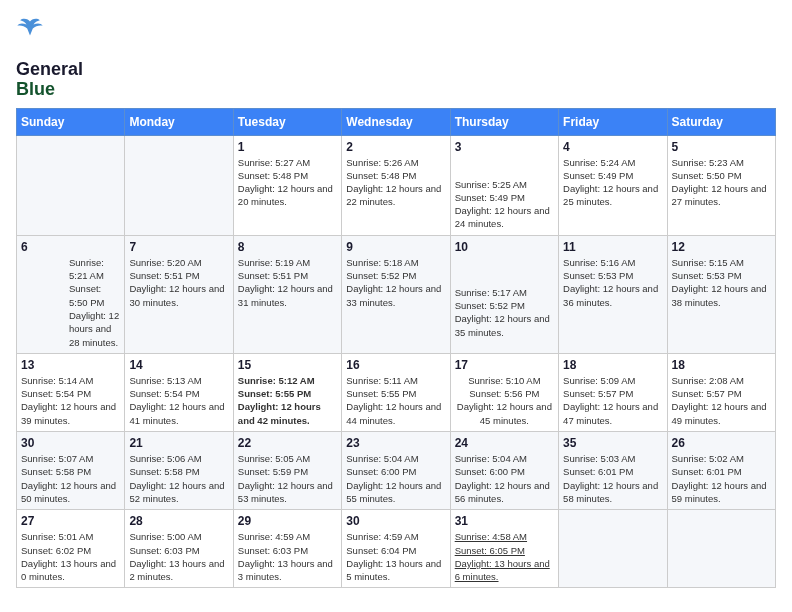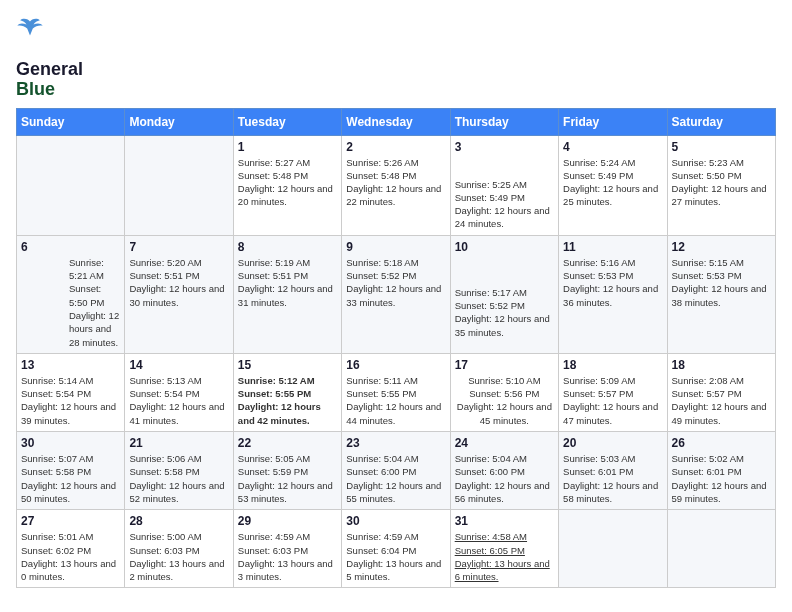--- a/index.html
+++ b/index.html
@@ -269,21 +269,21 @@
 Sunset: 6:00 PM
 Daylight: 12 hours and 55 minutes.</div>
         </td>
         <td>
           <div class="day-number">24</div>
           <div class="day-info" style="white-space: pre-line;">Sunrise: 5:04 AM
 Sunset: 6:00 PM
 Daylight: 12 hours and 56 minutes.</div>
         </td>
         <td>
-          <div class="day-number">20</div>
+          <div class="day-number">35</div>
           <div class="day-info" style="white-space: pre-line;">Sunrise: 5:03 AM
 Sunset: 6:01 PM
 Daylight: 12 hours and 58 minutes.</div>
         </td>
         <td>
           <div class="day-number">26</div>
           <div class="day-info" style="white-space: pre-line;">Sunrise: 5:02 AM
 Sunset: 6:01 PM
 Daylight: 12 hours and 59 minutes.</div>
         </td>

